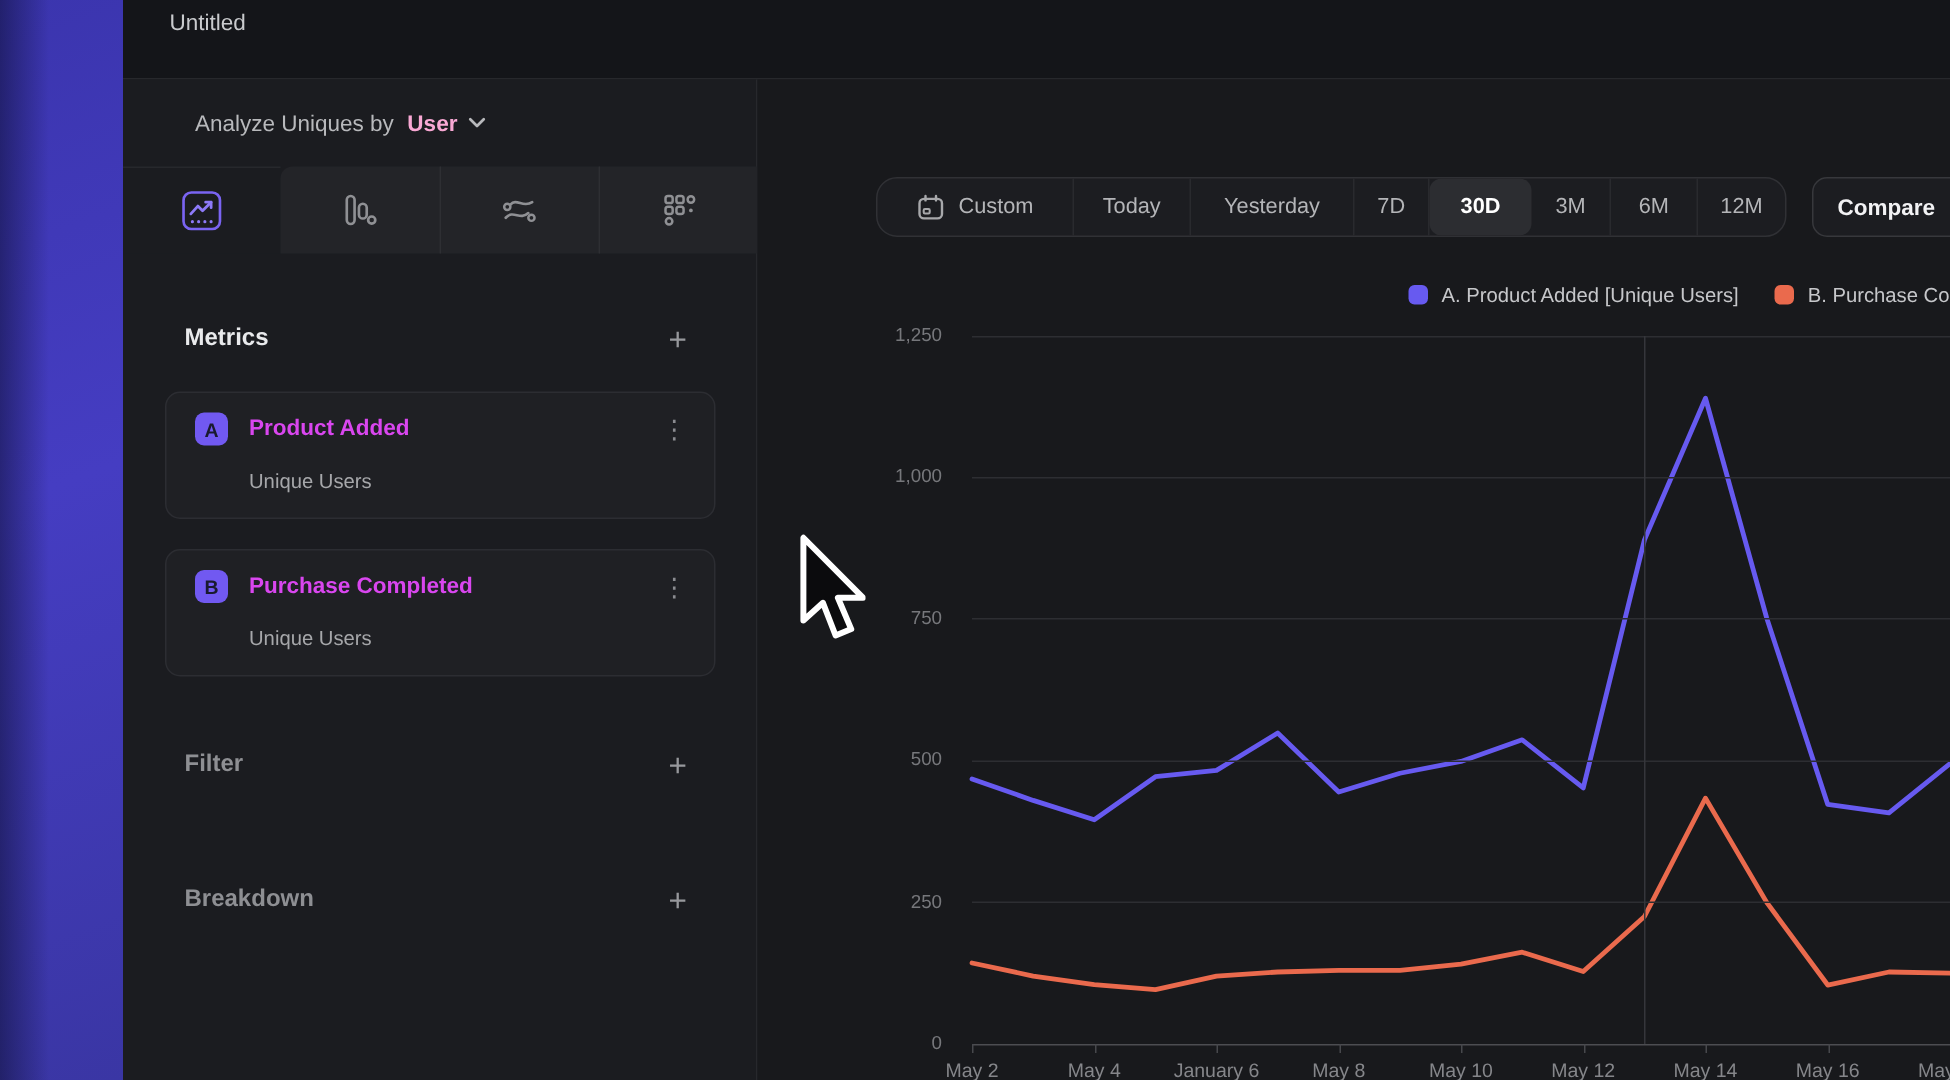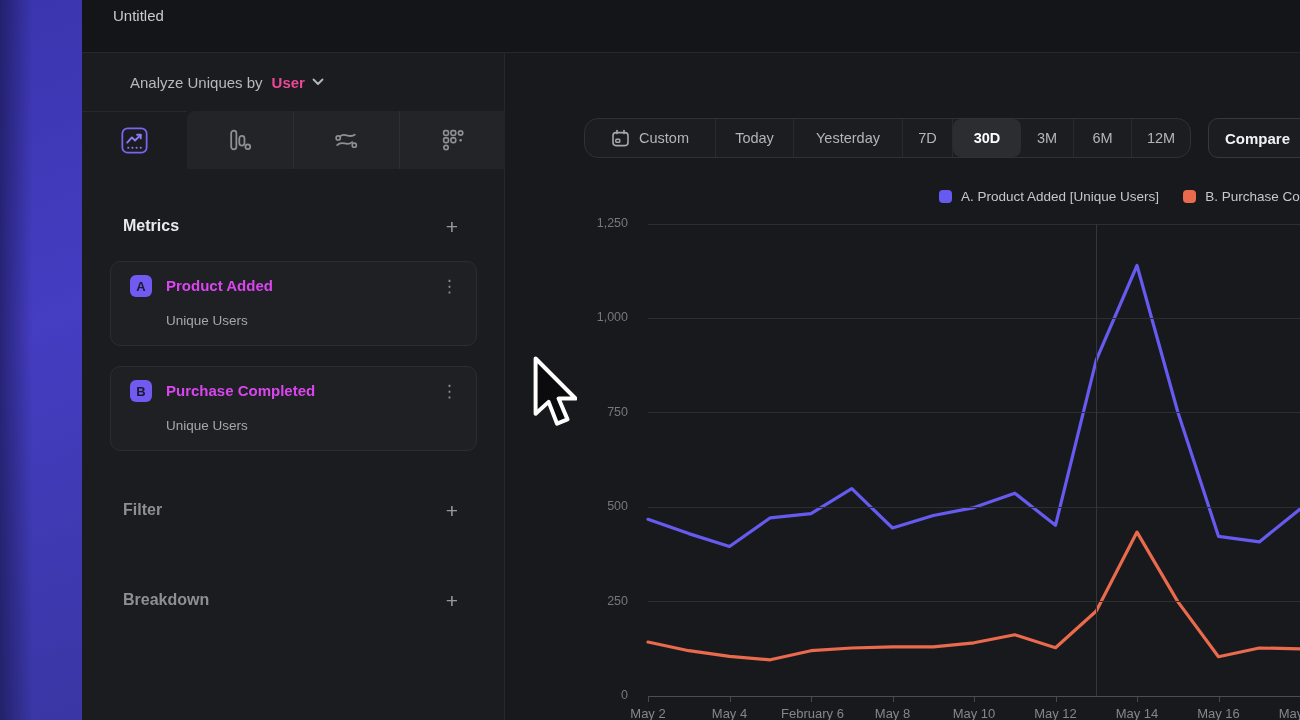--- a/index.html
+++ b/index.html
@@ -17,21 +17,21 @@
   
   .topbar { position:absolute; left:0; top:0; width:1218px; height:53px; background:#141519;
     border-bottom:1px solid #27282c; }
   .topbar .title { position:absolute; left:31px; top:7px; font-size:15px; font-weight:500; color:#c9cacd; }
 
   
   .sidebar { position:absolute; left:0; top:53px; width:423px; height:667px; background:#1b1c20;
     border-right:1px solid #27282c; }
   .analyze-row { position:absolute; left:0; top:0; width:100%; height:58px; display:flex;
     align-items:center; padding:0 48px; color:#b8b9bc; font-size:15px; }
-  .analyze-row .val { color:#ec4899; font-weight:700; margin-left:9px; }
+  .analyze-row .val { color:#f9a8d4; font-weight:700; margin-left:9px; }
   .analyze-row .chev { margin-left:7px; display:inline-flex; }
 
   .tabbar { position:absolute; left:0; top:58px; width:423px; height:58px; display:flex; }
   .tab { flex:1; display:flex; align-items:center; justify-content:center; background:#232428;
     border-left:1px solid #2e2f33; cursor:pointer; }
   .tab.selected { background:#1b1c20; border-left:none; border-top:1px solid #27282c; }
   .tab.first-light { border-left:none; border-radius:8px 0 0 0; }
 
   .sec-header { position:absolute; left:0; width:100%; height:30px; display:flex; align-items:center;
     justify-content:space-between; padding:0 46px 0 41px; }
@@ -247,21 +247,21 @@
           <div class="grid" style="top: 282.7px;"></div>
           <div class="grid" style="top: 188.3px;"></div>
           <div class="grid" style="top: 93.9px;"></div>
           <div class="grid" style="top: -0.5px;"></div>
           <div class="vline" style="left: 448.3px;"></div>
           <div class="xtick" style="left: 0px;"></div>
           <div class="xl" style="left: 0px;">May 2</div>
           <div class="xtick" style="left: 81.5px;"></div>
           <div class="xl" style="left: 81.5px;">May 4</div>
           <div class="xtick" style="left: 163px;"></div>
-          <div class="xl" style="left: 163px;">February 6</div>
+          <div class="xl" style="left: 163px;">January 6</div>
           <div class="xtick" style="left: 244.5px;"></div>
           <div class="xl" style="left: 244.5px;">May 8</div>
           <div class="xtick" style="left: 326px;"></div>
           <div class="xl" style="left: 326px;">May 10</div>
           <div class="xtick" style="left: 407.5px;"></div>
           <div class="xl" style="left: 407.5px;">May 12</div>
           <div class="xtick" style="left: 489px;"></div>
           <div class="xl" style="left: 489px;">May 14</div>
           <div class="xtick" style="left: 570.5px;"></div>
           <div class="xl" style="left: 570.5px;">May 16</div>

